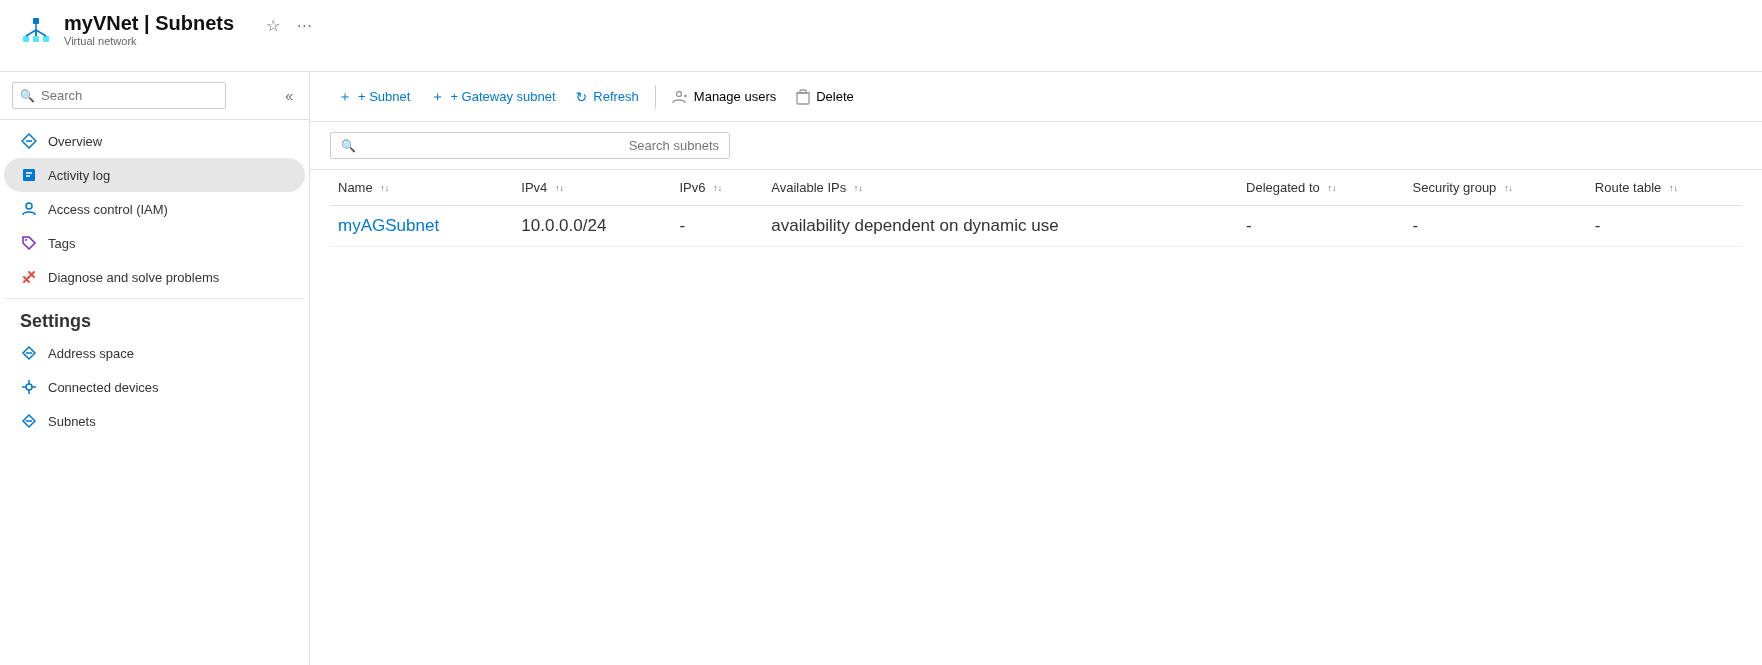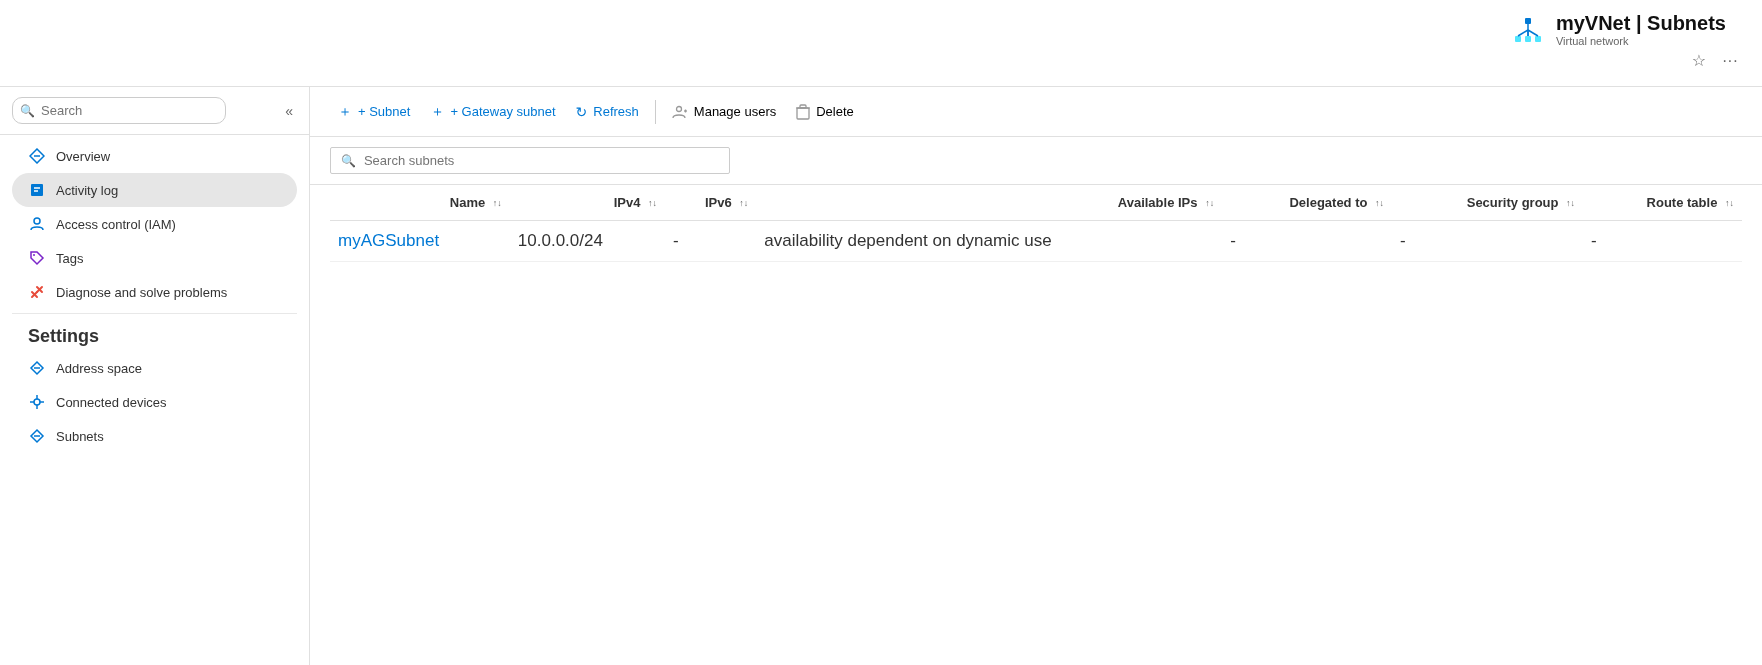--- a/index.html
+++ b/index.html
@@ -1,66 +1,66 @@
 <!DOCTYPE html>
 <html><head>
   <meta charset="utf-8">
   <style>
     * { box-sizing: border-box; margin: 0; padding: 0; }
     body { font-family: 'Segoe UI', Arial, sans-serif; font-size: 13px; background: #fff; color: #333; display: flex; flex-direction: column; height: 665px; overflow: hidden; }
 
     
-    .header { display: flex; align-items: flex-end; padding: 12px 20px; border-bottom: 1px solid #e0e0e0; background: #fff; min-height: 72px; flex-direction: column; }
+    .header { display: flex; align-items: flex-start; padding: 12px 20px; border-bottom: 1px solid #e0e0e0; background: #fff; min-height: 72px; }
     .header-logo { display: flex; align-items: center; margin-right: 16px; }
     .logo-icon { width: 32px; height: 32px; margin-right: 12px; }
     .header-title h1 { font-size: 20px; font-weight: 600; color: #111; }
     .header-title .subtitle { font-size: 11px; color: #666; }
     .header-actions { display: flex; align-items: center; margin-left: 12px; gap: 8px; }
     .star-btn, .dots-btn { background: none; border: none; cursor: pointer; font-size: 16px; color: #666; padding: 4px; }
 
     
     .main-layout { display: flex; flex: 1; overflow: hidden; }
 
     
     .sidebar { width: 310px; min-width: 310px; border-right: 1px solid #e0e0e0; display: flex; flex-direction: column; background: #fff; overflow-y: auto; }
     .sidebar-search { padding: 10px 12px; border-bottom: 1px solid #e0e0e0; display: flex; align-items: center; gap: 8px; }
-    .sidebar-search-input { flex: 1; border: 1px solid #ccc; border-radius: 10px; padding: 5px 8px 5px 28px; font-size: 13px; color: #333; outline: none; background: #fff; }
+    .sidebar-search-input { flex: 1; border: 1px solid #ccc; border-radius: 2px; padding: 5px 8px 5px 28px; font-size: 13px; color: #333; outline: none; background: #fff; }
     .sidebar-search-wrapper { position: relative; flex: 1; }
     .sidebar-search-icon { position: absolute; left: 8px; top: 50%; transform: translateY(-50%); color: #666; font-size: 12px; }
     .sidebar-collapse-btn { background: none; border: none; cursor: pointer; color: #666; font-size: 14px; padding: 4px; }
 
-    .sidebar-nav { flex: 1; padding: 4px 12px; }
+    .sidebar-nav { flex: 1; padding: 4px 4px; }
     .nav-item { display: flex; align-items: center; padding: 8px 16px; cursor: pointer; gap: 10px; color: #333; text-decoration: none; font-size: 13px; }
     .nav-item.active { background: #e6e6e6; font-weight: 500; border-radius: 17px; }
     .nav-item .nav-icon { width: 18px; height: 18px; display: flex; align-items: center; justify-content: center; flex-shrink: 0; }
     .nav-item .nav-label { font-size: 13px; }
 
     .settings-heading { padding: 12px 16px 4px; font-size: 18px; font-weight: 600; color: #333; border-top: 1px solid #e8e8e8; margin-top: 4px; }
 
     
     .content { flex: 1; display: flex; flex-direction: column; overflow: hidden; background: #fff; }
 
     
     .toolbar { display: flex; align-items: center; padding: 8px 20px; border-bottom: 1px solid #e0e0e0; gap: 4px; min-height: 50px; }
     .toolbar-btn { display: flex; align-items: center; gap: 6px; background: none; border: none; cursor: pointer; color: #0078d4; font-size: 13px; padding: 5px 8px; border-radius: 2px; white-space: nowrap; }
     .toolbar-btn.disabled { color: #000000; cursor: default; }
     .toolbar-separator { width: 1px; height: 24px; background: #ccc; margin: 0 4px; }
     .toolbar-icon { font-size: 14px; }
 
     
     .search-bar { padding: 10px 20px; border-bottom: 1px solid #e0e0e0; }
     .search-bar-inner { display: flex; align-items: center; border: 1px solid #ccc; border-radius: 2px; padding: 5px 10px; gap: 8px; max-width: 400px; }
-    .search-bar-inner input { border: none; outline: none; font-size: 13px; color: #333; flex: 1; background: transparent; }
+    .search-bar-inner input { border: none; outline: none; font-size: 13px; color: #333; flex: 1; background: transparent; text-align: right; }
     .search-bar-icon { color: #666; font-size: 12px; }
 
     
     .table-container { flex: 1; overflow: auto; padding: 0 20px; }
     table { width: 100%; border-collapse: collapse; }
     thead tr { border-bottom: 1px solid #e0e0e0; }
-    th { text-align: right; padding: 10px 8px; font-size: 13px; font-weight: 700; color: #333; white-space: nowrap; }
+    th { text-align: left; padding: 10px 8px; font-size: 13px; font-weight: 400; color: #333; white-space: nowrap; }
     th .sort-icons { display: inline-flex; flex-direction: column; margin-left: 4px; line-height: 0.6; font-size: 9px; color: #666; vertical-align: middle; }
     td { padding: 10px 8px; font-size: 17px; color: #333; border-bottom: 1px solid #f0f0f0; vertical-align: middle; }
     .link-cell { color: #0078d4; cursor: pointer; text-decoration: none; }
 
     
     .sidebar::-webkit-scrollbar { width: 6px; }
     .sidebar::-webkit-scrollbar-thumb { background: #ccc; border-radius: 3px; }
   </style>
 </head>
 <body>

